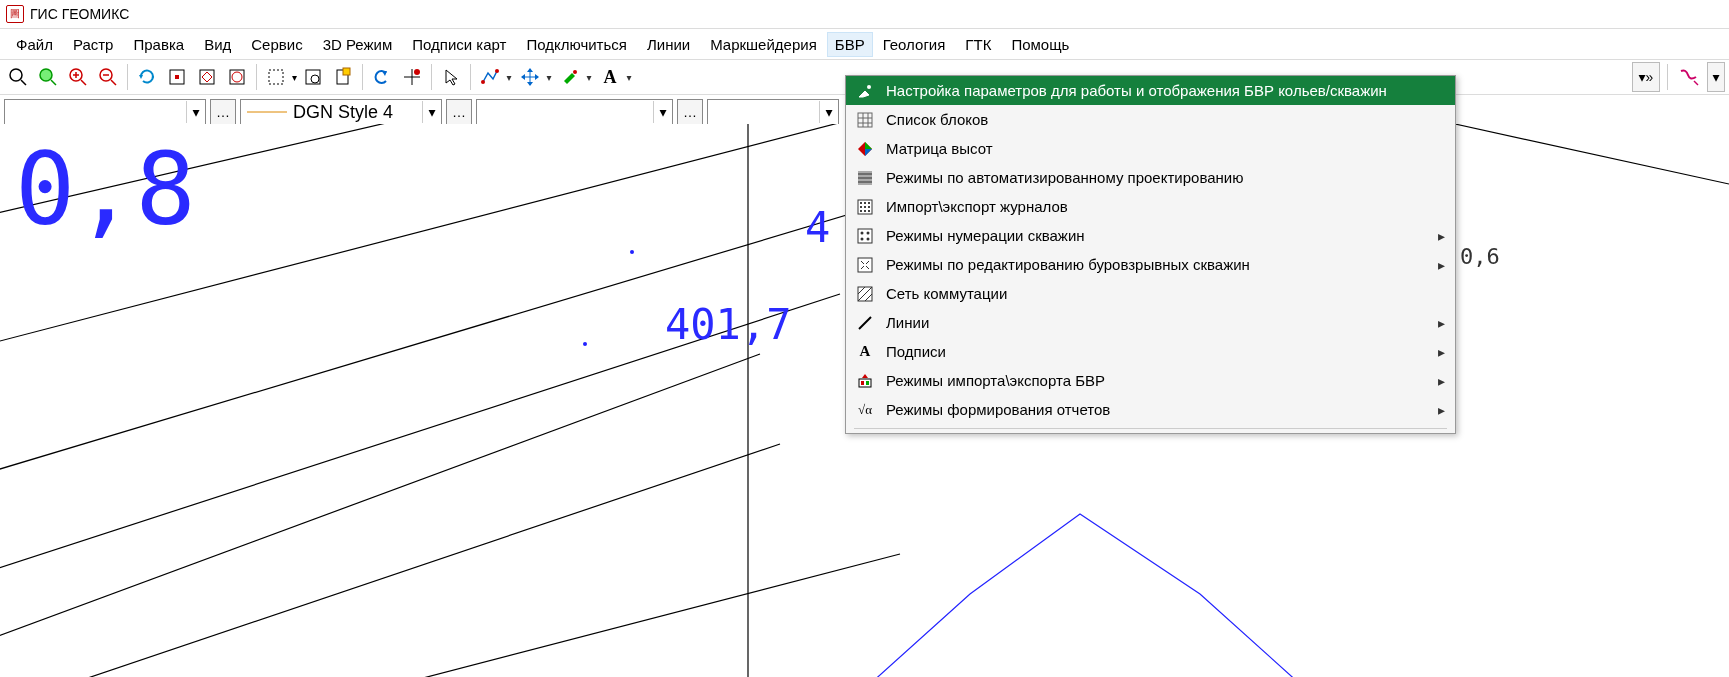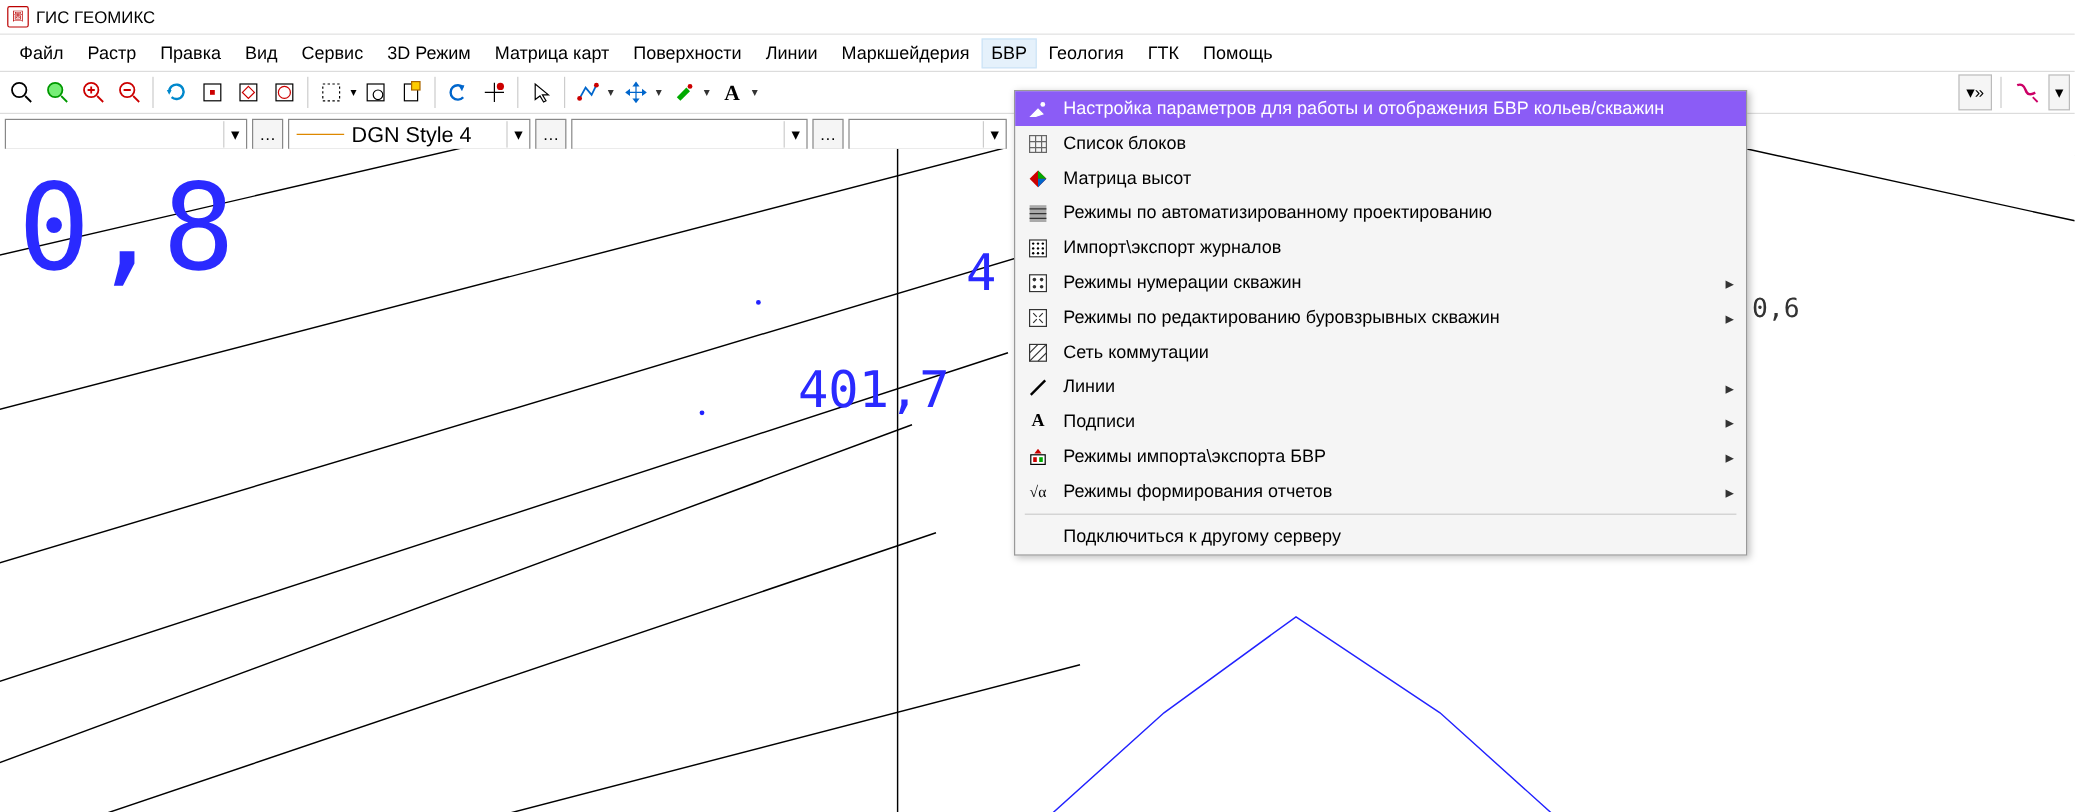--- a/index.html
+++ b/index.html
@@ -18,43 +18,43 @@
   .combo{display:flex;align-items:center;height:24px;border:1px solid #888;background:#fff;}
   .combo .body{display:flex;align-items:center;padding:0 6px;gap:6px;font-size:18px;}
   .combo .car{width:18px;text-align:center;border-left:1px solid #ccc;line-height:22px;}
   .sel-btn{width:24px;height:24px;border:1px solid #888;background:#f5f5f5;display:flex;align-items:center;justify-content:center;font-size:14px;}
   .canvas{position:absolute;left:0;right:0;top:124px;bottom:0;background:#fff;overflow:hidden;padding-left:36px;}
   .canvas svg{position:absolute;top:0;left:0;}
   .map-label{font-family:"Lucida Console",Consolas,monospace;fill:#2a2aff;}
   .map-label-dark{font-family:"Lucida Console",Consolas,monospace;fill:#333;}
   .dropdown{position:absolute;top:75px;left:845px;width:609px;background:#f5f5f5;border:1px solid #999;box-shadow:2px 2px 6px rgba(0,0,0,.25);z-index:10;}
   .dd-row{display:flex;align-items:center;height:29px;padding:0 10px;gap:12px;font-size:15px;white-space:nowrap;}
-  .dd-row.sel{background:#8b5cf6;color:#fff;}
+  .dd-row.sel{background:#15803d;color:#fff;}
   .dd-row.sub::after{content:"▸";margin-left:auto;font-size:14px;color:#333;}
   .dd-row .ico{width:18px;height:18px;display:flex;align-items:center;justify-content:center;flex:0 0 18px;}
   .dd-sep{height:1px;background:#ccc;margin:4px 8px;}
   .overflow-btn{width:26px;height:28px;border:1px solid #bbb;display:flex;align-items:center;justify-content:center;background:#f5f5f5;}
 </style>
 </head>
 <body>
 
 <div class="titlebar">
   <span class="app-icon">圖</span>
   <span style="font-size:14px;">ГИС ГЕОМИКС</span>
 </div>
 
 <div class="menubar">
   <span class="menu-item">Файл</span>
   <span class="menu-item">Растр</span>
   <span class="menu-item">Правка</span>
   <span class="menu-item">Вид</span>
   <span class="menu-item">Сервис</span>
   <span class="menu-item">3D Режим</span>
-  <span class="menu-item">Матрица карт</span>
-  <span class="menu-item">Поверхности</span>
+  <span class="menu-item">Подписи карт</span>
+  <span class="menu-item">Подключиться</span>
   <span class="menu-item">Линии</span>
   <span class="menu-item">Маркшейдерия</span>
   <span class="menu-item active">БВР</span>
   <span class="menu-item">Геология</span>
   <span class="menu-item">ГТК</span>
   <span class="menu-item">Помощь</span>
 </div>
 
 <div class="toolbar">
   <span class="tb-btn">
@@ -371,17 +371,13 @@
           <polygon points="8,1 5,5 11,5" fill="#c00"></polygon>
         </svg>
       </span>
     <span>Режимы импорта\экспорта БВР</span>
   </div>
   <div class="dd-row sub">
     <span class="ico" style="font-family:serif;font-size:13px;">√α</span>
     <span>Режимы формирования отчетов</span>
   </div>
   <div class="dd-sep"></div>
-  <div class="dd-row">
-    <span class="ico"></span>
-    <span>Подключиться к другому серверу</span>
-  </div>
 </div>
 
 </body></html>

